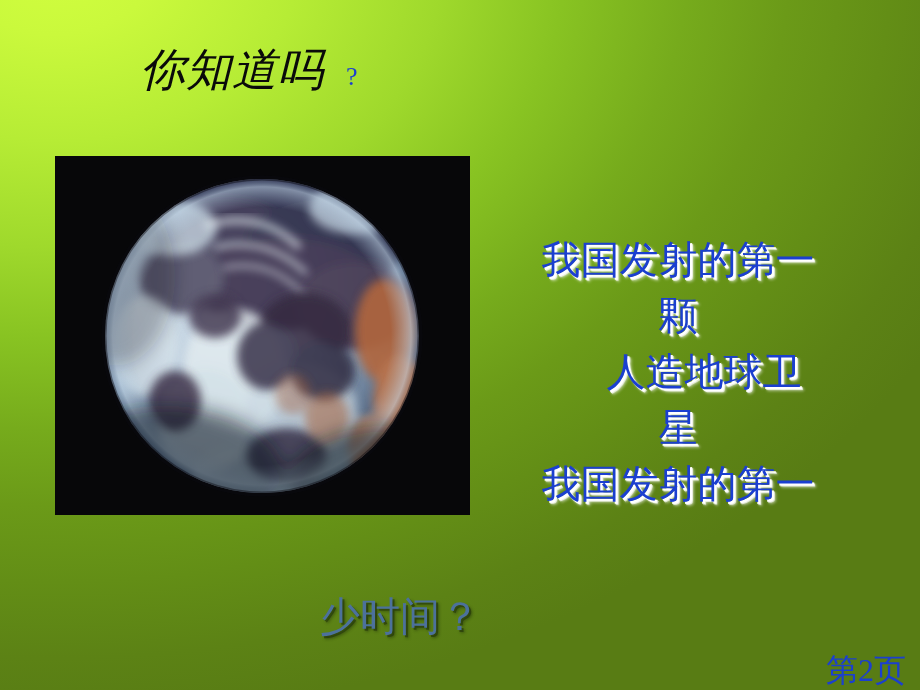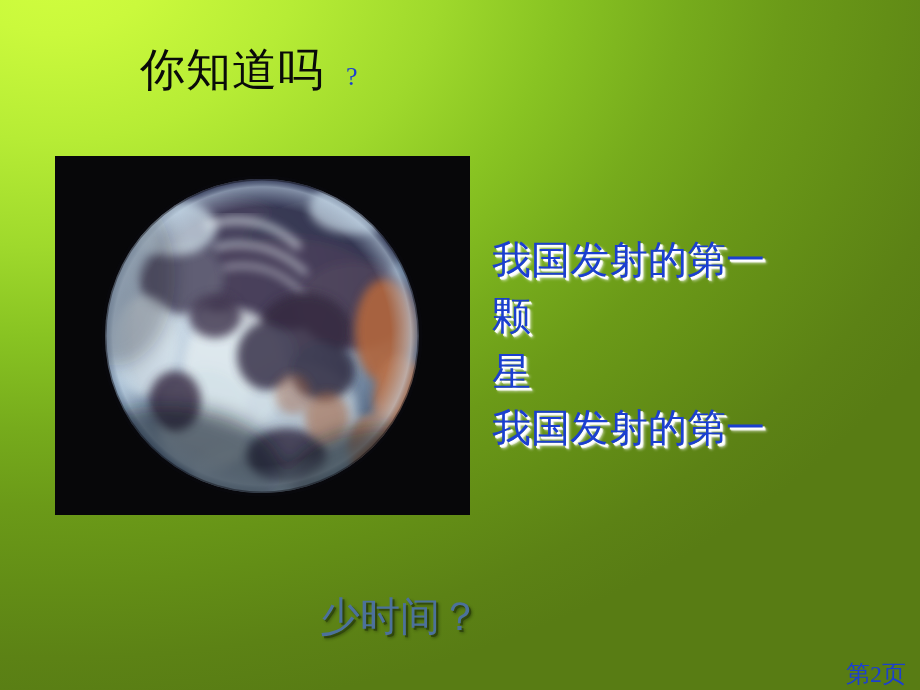--- a/index.html
+++ b/index.html
@@ -38,20 +38,21 @@
     top: 48px;
     display: flex;
     align-items: baseline;
     white-space: nowrap;
   }
   #title-line .title-text {
     font-size: 45px;
     line-height: 1;
     color: #0a0a0a;
     letter-spacing: 1px;
+    font-style: italic;
   }
   #title-line .title-qmark {
     font-size: 26px;
     line-height: 1;
     color: #1b3fd0;
     margin-left: 22px;
     font-family: "Liberation Serif", "DejaVu Serif", serif;
   }
 
   
@@ -65,20 +66,21 @@
     overflow: hidden;
   }
   #earth-figure svg { display: block; width: 100%; height: 100%; }
 
   
   #body-text {
     position: absolute;
     left: 492px;
     top: 232px;
     width: 372px;
+    text-align: center;
     font-size: 39px;
     line-height: 56px;
     color: #1b3fd0;
     text-shadow:
        2px 2px 0 #ffffff,
        3px 3px 1px rgba(255,255,255,0.85),
        4px 4px 3px rgba(255,255,255,0.55);
     letter-spacing: 0px;
   }
   #body-text .ln { display: block; white-space: nowrap; }
@@ -98,21 +100,21 @@
        2px 2px 0 rgba(30,45,10,0.55),
        3px 3px 3px rgba(25,38,8,0.45);
   }
   #question-text .ln { display: block; white-space: nowrap; }
 
   
   #page-number {
     position: absolute;
     right: 14px;
     bottom: 4px;
-    font-size: 24px;
+    font-size: 32px;
     line-height: 1;
     color: #1b3fd0;
     font-family: "Liberation Serif", "DejaVu Serif", serif;
     white-space: nowrap;
   }
 </style>
 </head>
 <body>
 
 <div id="slide">
@@ -206,20 +208,21 @@
         </g>
 
         <circle cx="207" cy="180" r="158" fill="none" stroke="#0a0c12" stroke-width="5" opacity="0.45"></circle>
       </g>
     </svg>
   </div>
 
   <div id="body-text">
     <span class="ln">我国发射的第一</span>
     <span class="ln">颗</span>
+    <span class="ln indent">人造地球卫</span>
     <span class="ln">星</span>
     <span class="ln">我国发射的第一</span>
   </div>
 
   <div id="question-text">
     <span class="ln">少时间？</span>
   </div>
 
   <div id="page-number">第2页</div>
 

